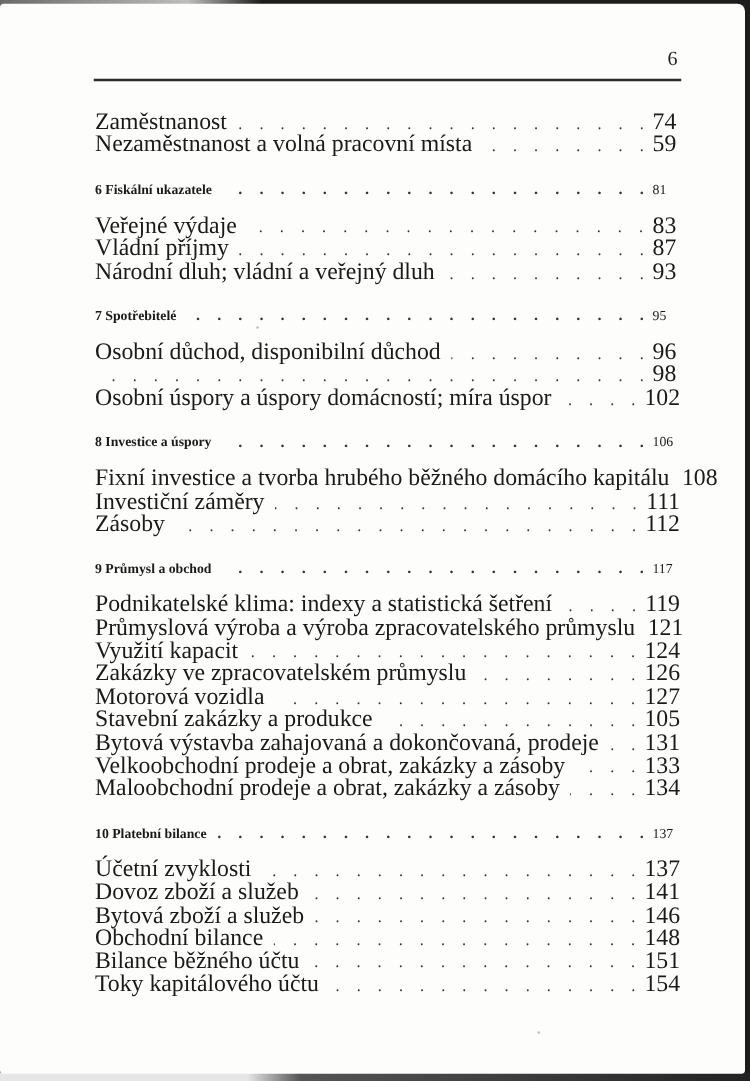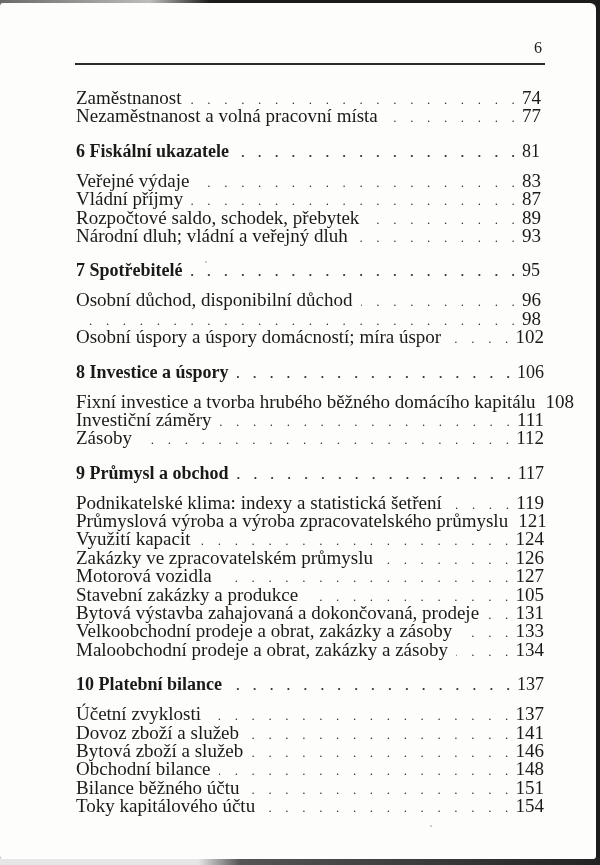--- a/index.html
+++ b/index.html
@@ -97,21 +97,21 @@
       background: none;
       width: auto;
       height: auto;
       flex: 0 0 auto;
       min-width: 22px;
       padding-left: 2px;
       border-radius: 0;
     }
     .toc-row.chapter {
       font-weight: bold;
-      font-size: 18px;
+      font-size: 11px;
       height: 22px;
       line-height: 22px;
     }
     .toc-row.chapter .page {
       font-weight: normal;
     }
     .gap-small { height: 10px; }
     .gap-chapter { height: 14px; }
     .speck {
       position: absolute;
@@ -135,21 +135,21 @@
 
     <div class="toc-group">
       <div class="toc-row">
         <span class="label">Zaměstnanost</span>
         <span class="leader"></span>
         <span class="page">74</span>
       </div>
       <div class="toc-row">
         <span class="label">Nezaměstnanost a volná pracovní místa</span>
         <span class="leader"></span>
-        <span class="page">77</span>
+        <span class="page">59</span>
       </div>
     </div>
 
     <div id="chapters">
         <div class="gap-chapter"></div>
         <div class="toc-group">
           <div class="toc-row chapter">
             <span class="label">6  Fiskální ukazatele</span>
             <span class="leader"></span>
             <span class="page">81</span>
@@ -157,25 +157,20 @@
           <div class="gap-small"></div>
           <div class="toc-row">
             <span class="label">Veřejné výdaje</span>
             <span class="leader"></span>
             <span class="page">83</span>
           </div>
           <div class="toc-row">
             <span class="label">Vládní příjmy</span>
             <span class="leader"></span>
             <span class="page">87</span>
-          </div>
-          <div class="toc-row">
-            <span class="label">Rozpočtové saldo, schodek, přebytek</span>
-            <span class="leader"></span>
-            <span class="page">89</span>
           </div>
           <div class="toc-row">
             <span class="label">Národní dluh; vládní a veřejný dluh</span>
             <span class="leader"></span>
             <span class="page">93</span>
           </div>
         </div>
         <div class="gap-chapter"></div>
         <div class="toc-group">
           <div class="toc-row chapter">

